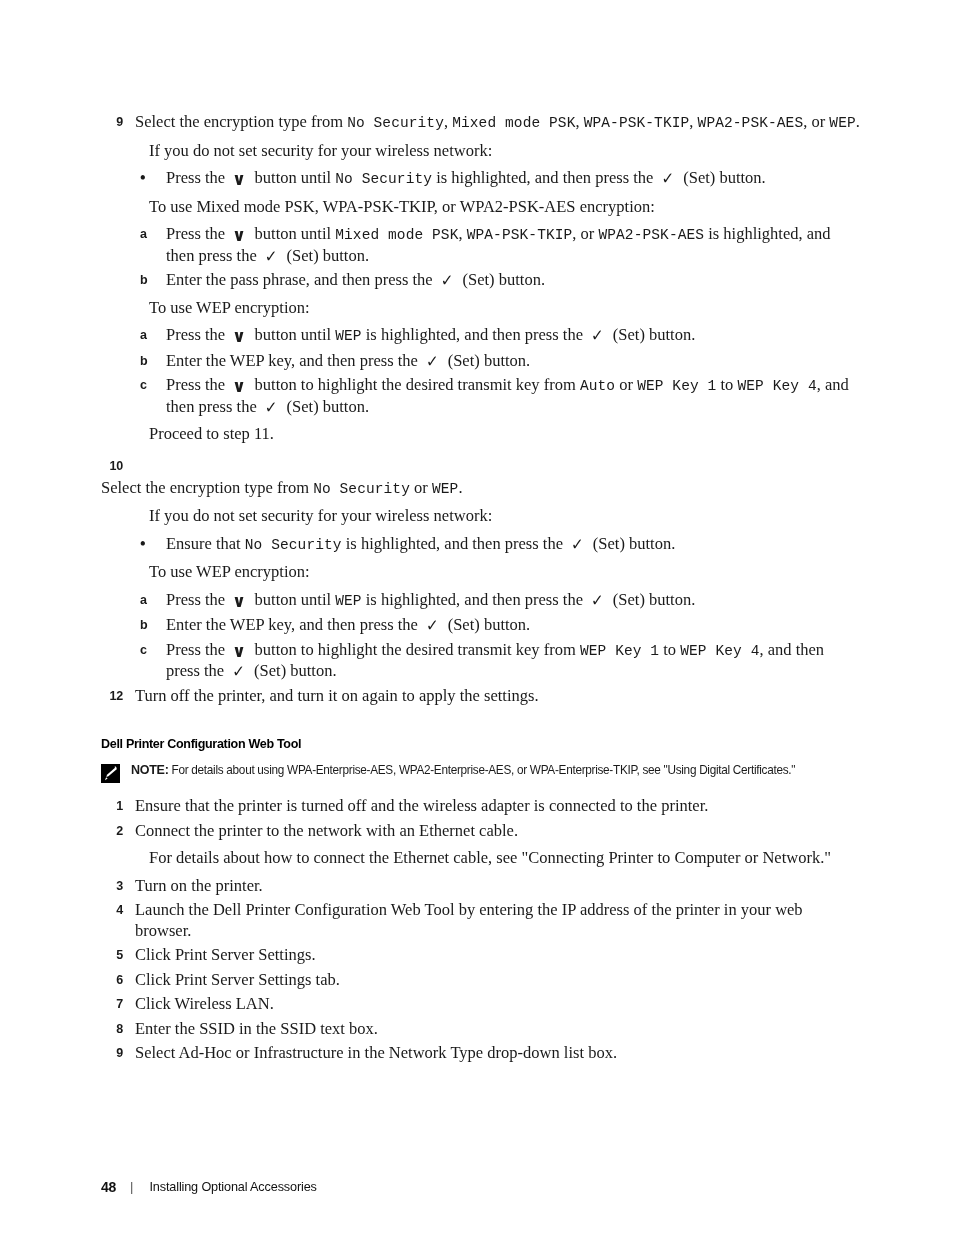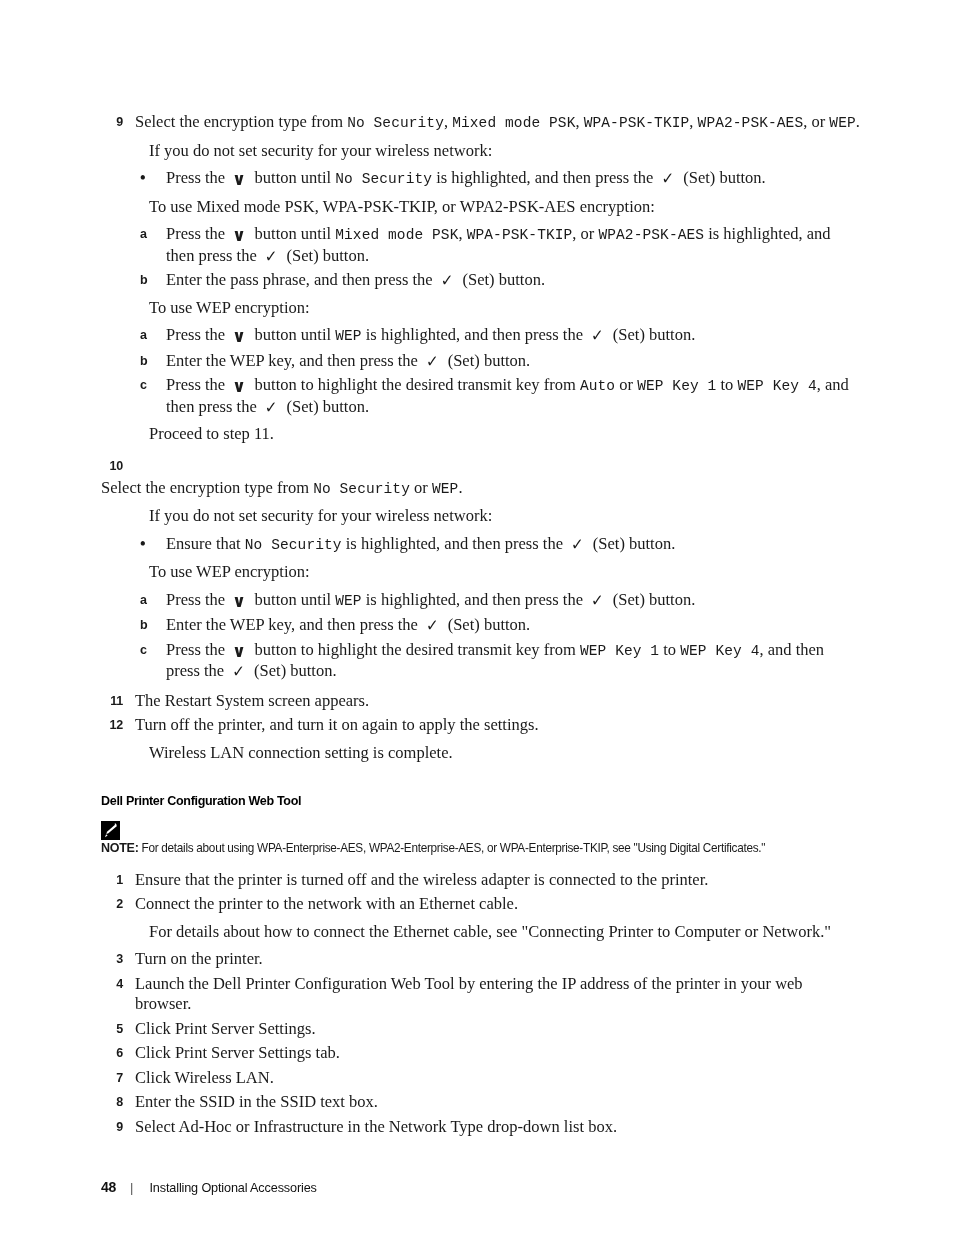--- a/index.html
+++ b/index.html
@@ -133,21 +133,20 @@
     margin-top: 30px;
     margin-bottom: 11px;
   }
 
   
   .note {
     display: flex;
     align-items: flex-start;
     margin-left: 0px;
     margin-bottom: 13px;
-    flex-direction: column;
   }
   .note-icon {
     flex: 0 0 19px;
     width: 19px;
     height: 19px;
     margin-top: 2px;
     margin-right: 11px;
     position: relative;
   }
   .note-text {
@@ -167,21 +166,21 @@
 
   
   .tight .step { margin-bottom: 4px; }
 
   
   .footer {
     position: absolute;
     left: 101px;
     top: 1179px;
     display: flex;
-    align-items: center;
+    align-items: flex-start;
     font-family: "Liberation Sans", "DejaVu Sans", sans-serif;
     color: #111;
   }
   .footer-page {
     font-weight: bold;
     font-size: 14px;
     letter-spacing: -0.3px;
   }
   .footer-sep {
     font-size: 13px;
@@ -290,33 +289,26 @@
       </div>
     </div>
 
     <div class="sub">
       <div class="sub-mark">c</div>
       <div class="sub-body">
         <span>Press the </span><span class="gl-down">∨</span><span> button to highlight the desired transmit key from </span><span class="mono">WEP Key 1</span><span> to </span><span class="mono">WEP Key 4</span><span>, and then press the </span><span class="gl-check">✓</span><span> (</span><span class="b">Set</span><span>) button.</span>
       </div>
     </div>
 
-    <div class="step" style="margin-top:9px;">
-      <div class="step-num">11</div>
-      <div class="step-body">
-        <span>The </span><span class="b">Restart System</span><span> screen appears.</span>
-      </div>
-    </div>
 
     <div class="step">
       <div class="step-num">12</div>
       <div class="step-body">Turn off the printer, and turn it on again to apply the settings.</div>
     </div>
 
-    <div class="para">Wireless LAN connection setting is complete.</div>
 
     <div class="section-head">Dell Printer Configuration Web Tool</div>
 
     <div class="note">
       <div class="note-icon">
         <svg width="19" height="19" viewBox="0 0 19 19" xmlns="http://www.w3.org/2000/svg">
           <rect x="0" y="0" width="19" height="19" fill="#000000"></rect>
           <path d="M14.6 3.2 L16.0 4.9 L7.4 12.2 L5.3 12.9 L6.0 10.8 Z" fill="#ffffff"></path>
           <path d="M5.1 13.3 L4.0 16.2 L6.6 14.4 Z" fill="#ffffff"></path>
           <path d="M13.9 2.6 L15.2 4.2" stroke="#ffffff" stroke-width="1.1" fill="none"></path>

